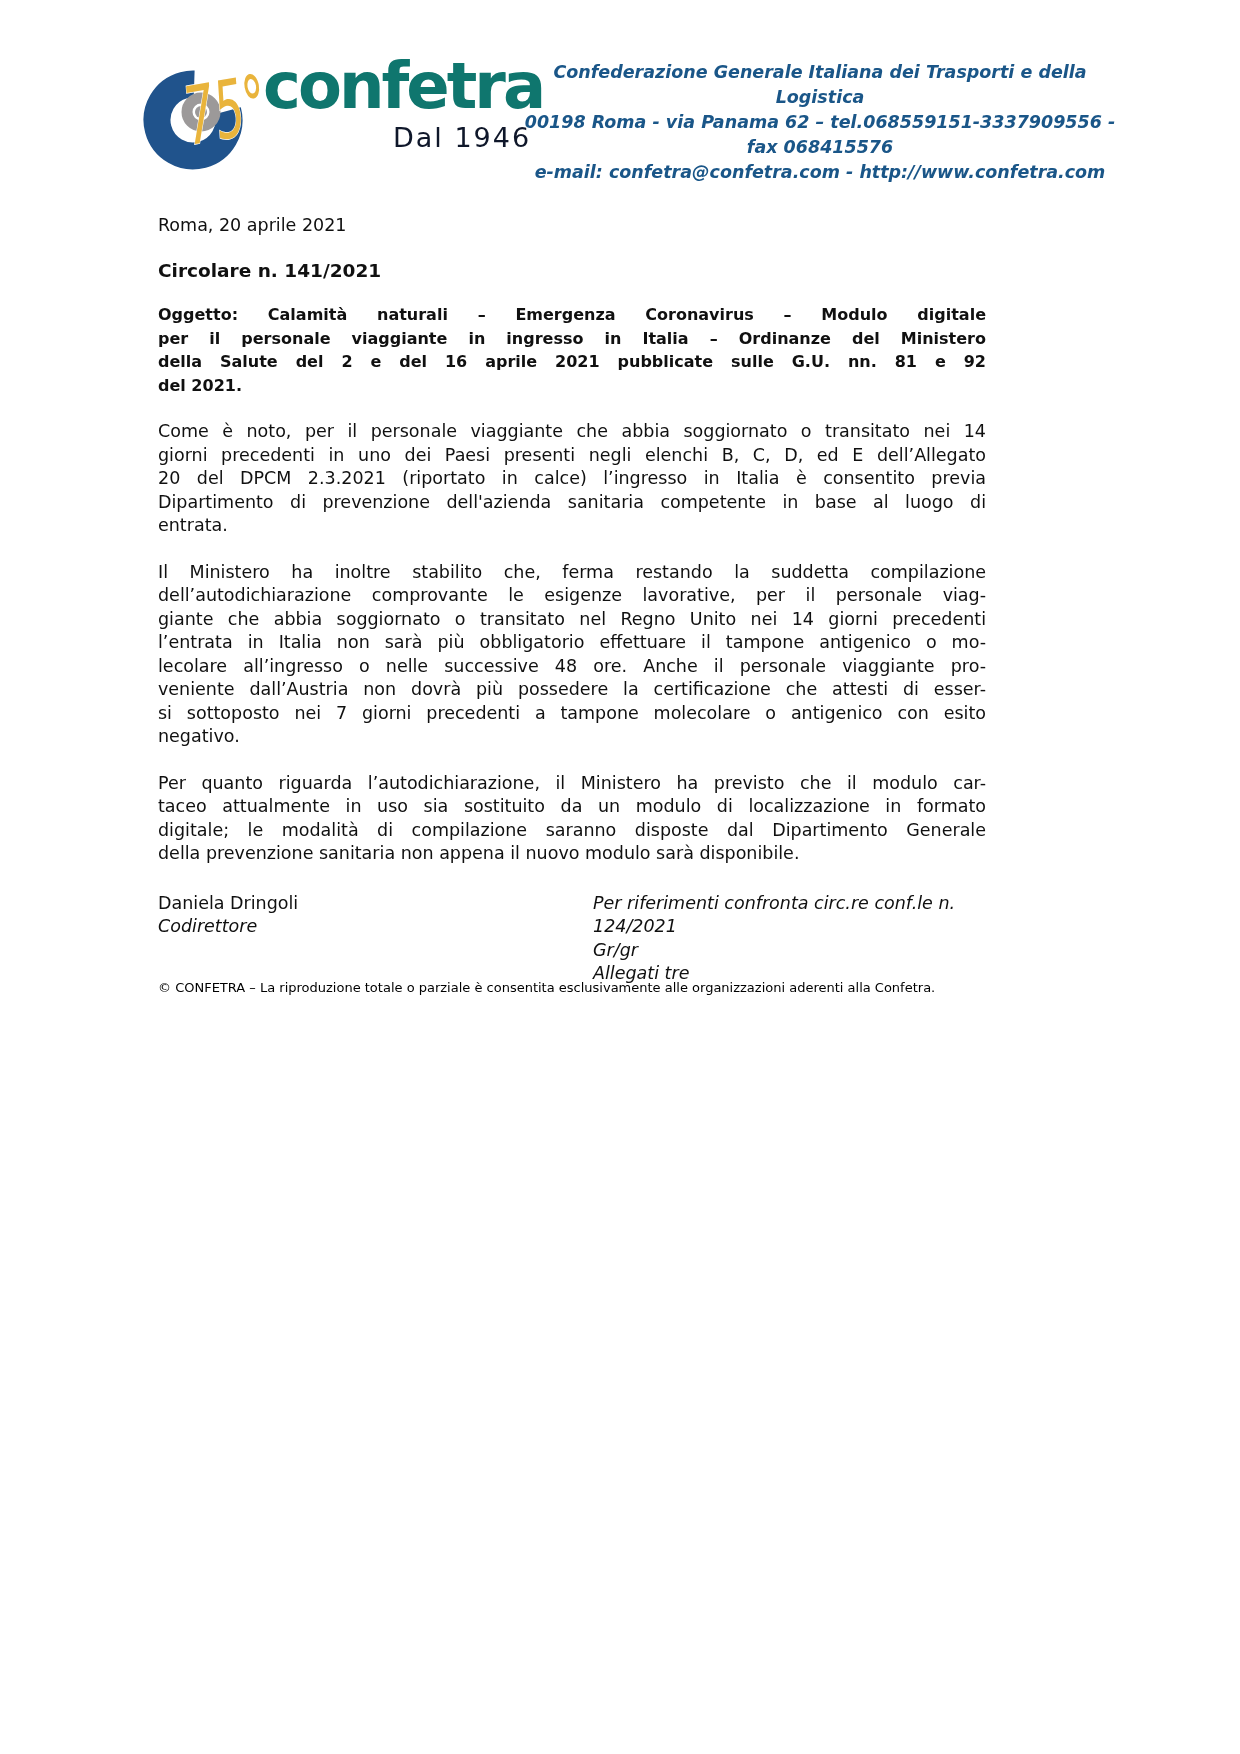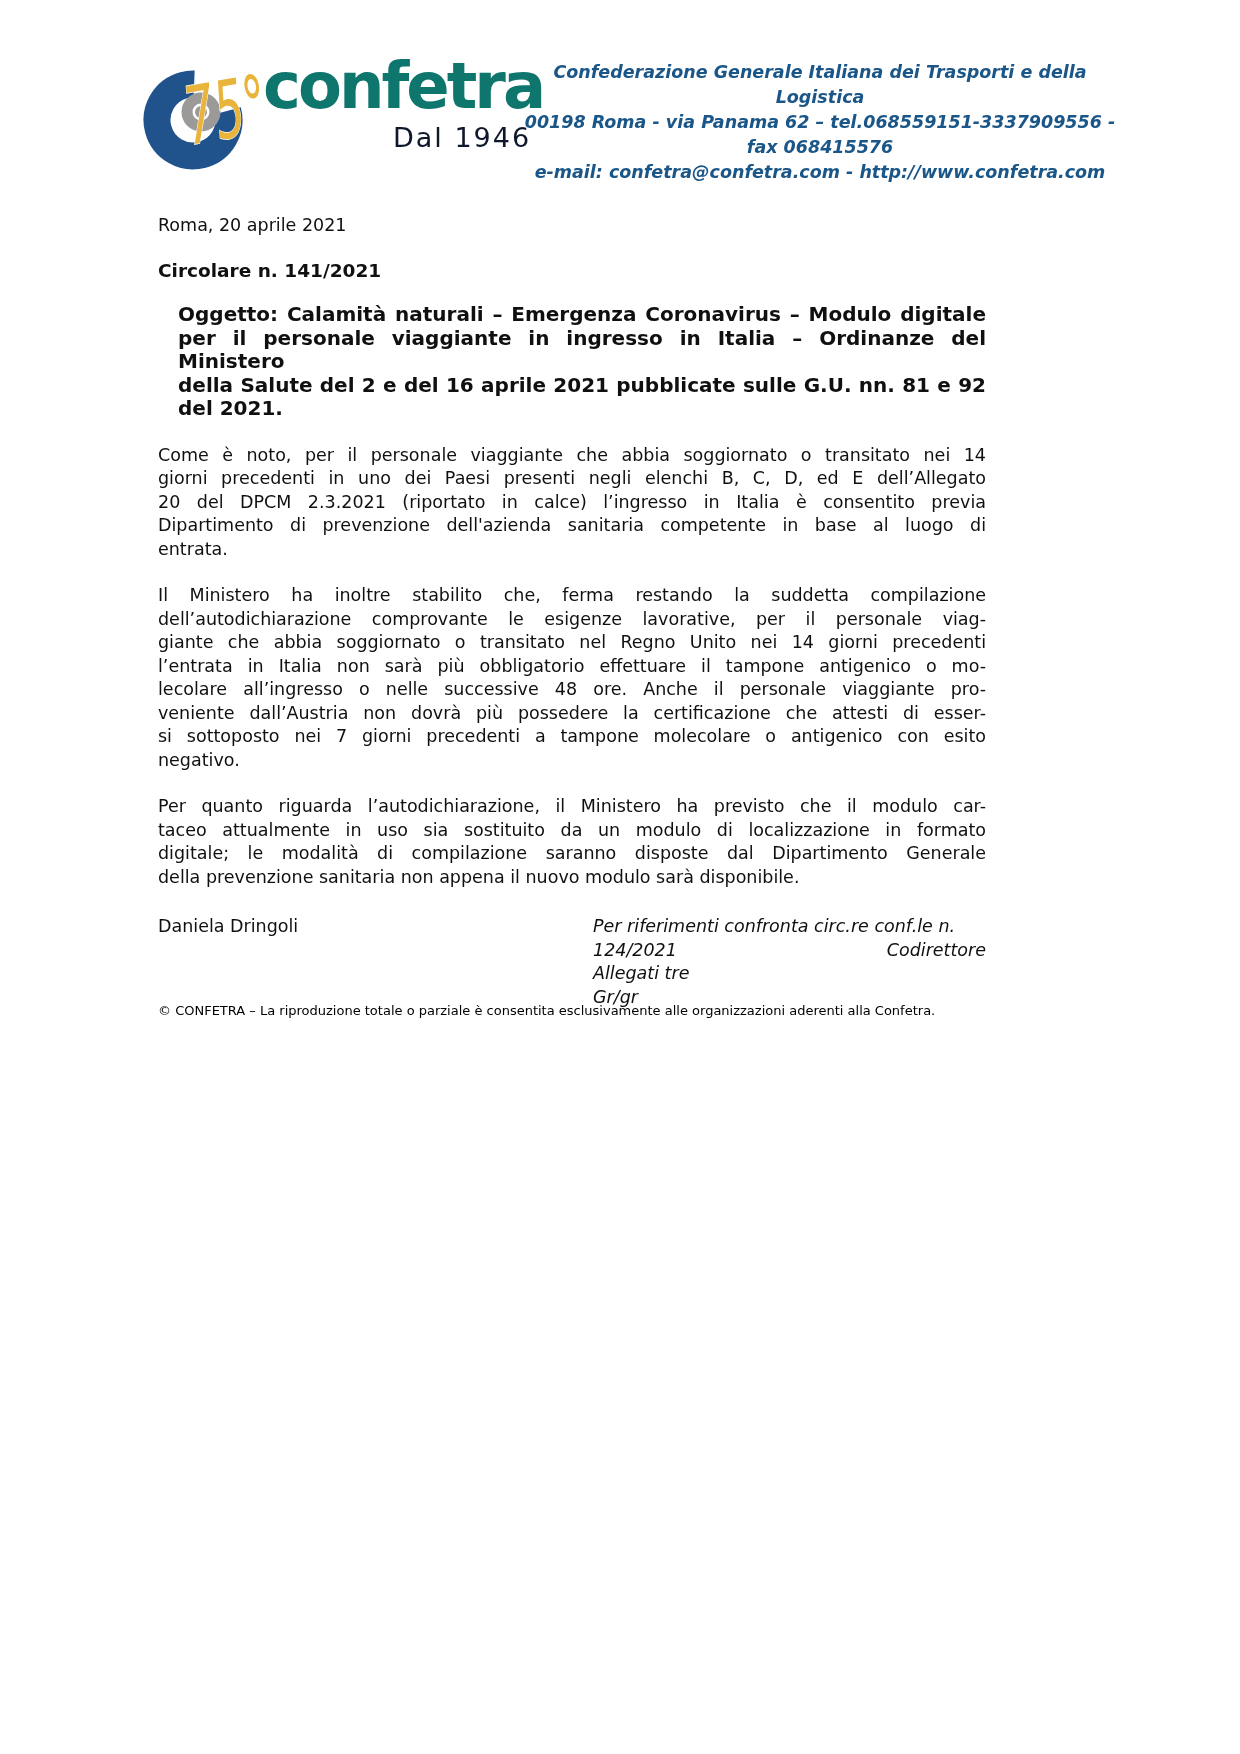--- a/index.html
+++ b/index.html
@@ -28,28 +28,28 @@
     font-size:17.5px; line-height:25px;
   }
 
   
   .content {
     position:absolute; left:158px; top:214px; width:828px;
     font-size:17.5px; line-height:23.5px; color:#101010;
   }
   .date-line { margin:0 0 21px 0; }
   .circ-number { font-weight:bold; margin:0 0 21px 0; font-size:18.5px; }
-  .subject { font-weight:bold; font-size:20px;margin-left:20px; }
+  .subject { font-weight:bold; font-size:16px; }
   .para { margin-top:23px; }
   .tline { text-align:justify; text-align-last:justify; }
   .tline-last { text-align-last:left; }
 
   .sig-row { position:relative; margin-top:26px; min-height:72px; }
   .sig-name { }
-  .sig-role { font-style:italic;text-align:right; }
+  .sig-role { font-style:italic; }
   .refs { position:absolute; left:435px; top:0; font-style:italic; font-size:17.5px; line-height:23.5px; }
 
   .footer-note { margin-top:12px; font-size:13px; color:#000000; }
 </style>
 </head>
 <body>
 
 <div class="page">
 
   <div class="header">
@@ -112,21 +112,21 @@
         <div class="tline">taceo attualmente in uso sia sostituito da un modulo di localizzazione in formato</div>
         <div class="tline">digitale; le modalità di compilazione saranno disposte dal Dipartimento Generale</div>
         <div class="tline tline-last">della prevenzione sanitaria non appena il nuovo modulo sarà disponibile.</div>
       </div>
 
     <div class="sig-row">
       <div class="sig-name">Daniela Dringoli</div>
       <div class="sig-role">Codirettore</div>
       <div class="refs">
         <div>Per riferimenti confronta circ.re conf.le n. 124/2021</div>
+        <div>Gr/gr</div>
         <div>Allegati tre</div>
-        <div>Gr/gr</div>
       </div>
     </div>
 
     <div class="footer-note">© CONFETRA – La riproduzione totale o parziale è consentita esclusivamente alle organizzazioni aderenti alla Confetra.</div>
   </div>
 
 </div>
 
 </body></html>

